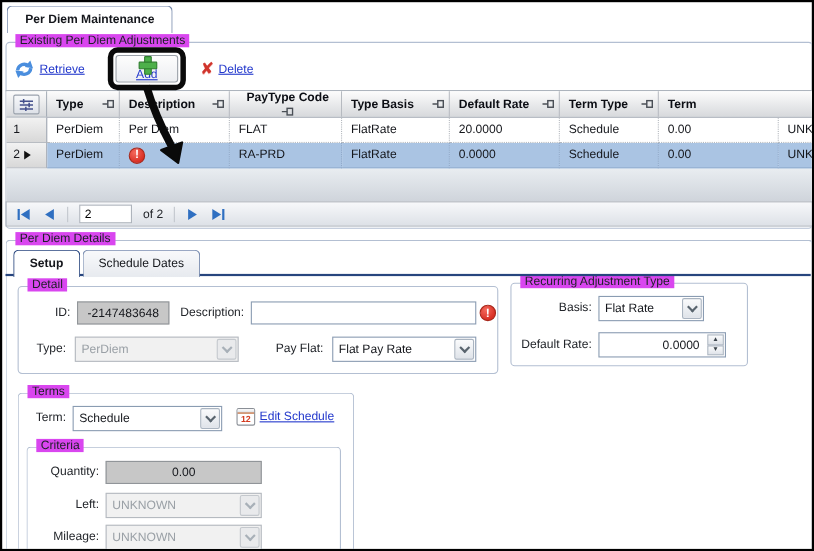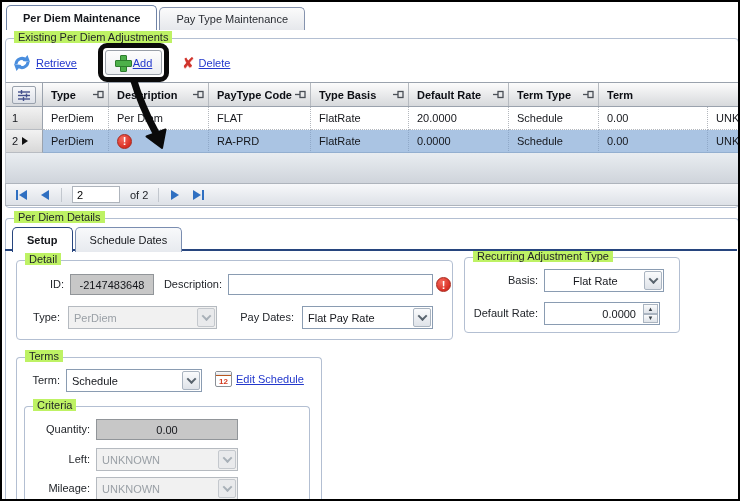--- a/index.html
+++ b/index.html
@@ -9,34 +9,34 @@
 
   
   .main-tabstrip { position:absolute; left:4px; top:3px; height:25px; display:flex; }
   .mtab { height:25px; padding:0 16px; display:flex; align-items:center; border:1px solid #8593ae; border-bottom:none;
           border-radius:5px 5px 0 0; background:linear-gradient(#fbfbfb,#e6e8ec); position:relative; }
   .mtab.active { background:#fff; font-weight:bold; z-index:2; border-color:#6f83a6; }
   .mtab.inactive { margin-left:2px; height:23px; align-self:flex-end; color:#2a2d33; }
 
   
   .groupbox { position:absolute; border:1px solid #b3bfd2; border-radius:4px; background:transparent; }
-  .groupbox > .gb-label { position:absolute; top:-8px; left:8px; background:#bef264; padding:0 4px; white-space:nowrap; color:#1d2026; }
+  .groupbox > .gb-label { position:absolute; top:-8px; left:8px; background:#d946ef; padding:0 4px; white-space:nowrap; color:#1d2026; }
 
   
   .link { color:#2338cc; text-decoration:underline; cursor:pointer; white-space:nowrap; }
   .tool { position:absolute; display:flex; align-items:center; gap:4px; }
   .xglyph { color:#d0342c; font-weight:bold; font-size:15px; line-height:1; text-shadow:0 1px 0 #f4b9b3; }
   .plus-icon { position:relative; width:15px; height:15px; }
   .plus-icon:before, .plus-icon:after { content:""; position:absolute; background:#4db04a; border:1px solid #2e7d2e; border-radius:1px; }
   .plus-icon:before { left:5px; top:0; width:5px; height:15px; }
   .plus-icon:after { left:0; top:5px; width:15px; height:5px; }
 
   .annot-rect { position:absolute; left:96px; top:41px; width:71px; height:39px; border:5px solid #0a0a0a; border-radius:9px; background:transparent; z-index:6; }
   .add-btn { position:absolute; left:2px; top:2px; right:2px; bottom:2px; border:1px solid #9aa0a8; border-radius:3px;
-             background:linear-gradient(#fdfdfd,#eceef1); display:flex; align-items:center; justify-content:center; gap:3px; }
+             background:linear-gradient(#fdfdfd,#eceef1); display:flex; align-items:center; justify-content:center; gap:3px;flex-direction:column; }
 
   
   .grid { position:absolute; left:3px; top:80px; width:734px; height:101px; border-top:1px solid #9aa2ad; border-left:1px solid #c2c8d0; background:#fff; }
   .g-row { display:flex; width:100%; }
   .g-head { height:24px; background:linear-gradient(#fcfcfc,#d7d9dc); border-bottom:1px solid #9aa2ad; }
   .g-hcell { display:flex; align-items:center; justify-content:space-between; padding:0 4px 0 8px; font-weight:bold; color:#0c0e14;
              border-right:1px solid #b6bac0; background:linear-gradient(#fcfcfc,#d7d9dc); }
   .g-hsel { display:flex; align-items:center; justify-content:center; border-right:1px solid #9aa2ad; }
   .chooser-btn { width:24px; height:18px; border:1px solid #9aa2ad; border-radius:2px; background:linear-gradient(#f8f9fb,#dde1e8);
                  display:flex; align-items:center; justify-content:center; }
@@ -101,23 +101,20 @@
 </style>
 </head>
 <body>
 
 <div class="screen">
 
   <div class="main-tabstrip">
     <div class="mtab active">
       <span>Per Diem Maintenance</span>
     </div>
-    <div class="mtab inactive">
-      <span>Pay Type Maintenance</span>
-    </div>
   </div>
 
   <div class="groupbox" style="left:3px; top:36px; width:734px; height:170px;">
     <span class="gb-label">Existing Per Diem Adjustments</span>
   </div>
 
   <div class="tool" style="left:10px; top:51px;">
     <svg class="icon-svg" width="20" height="20" viewBox="0 0 20 20">
       <path d="M4,11 a6,6 0 0 1 10,-4" fill="none" stroke="#4a8ede" stroke-width="3"></path>
       <polygon points="15.5,2 18,9 10.5,8" fill="#4a8ede"></polygon>
@@ -162,21 +159,21 @@
             <rect x="5" y="1.5" width="5" height="6" fill="none" stroke="#4a4f56" stroke-width="1.3"></rect>
           </svg>
       </div>
       <div class="g-hcell" style="width:100px;">
         <span>Description</span>
         <svg class="icon-svg" width="11" height="9" viewBox="0 0 11 9">
             <line x1="0" y1="4.5" x2="5" y2="4.5" stroke="#4a4f56" stroke-width="1.3"></line>
             <rect x="5" y="1.5" width="5" height="6" fill="none" stroke="#4a4f56" stroke-width="1.3"></rect>
           </svg>
       </div>
-      <div class="g-hcell" style="width:102px;">
+      <div class="g-hcell" style="width:102px;flex-direction:column;">
         <span>PayType Code</span>
         <svg class="icon-svg" width="11" height="9" viewBox="0 0 11 9">
             <line x1="0" y1="4.5" x2="5" y2="4.5" stroke="#4a4f56" stroke-width="1.3"></line>
             <rect x="5" y="1.5" width="5" height="6" fill="none" stroke="#4a4f56" stroke-width="1.3"></rect>
           </svg>
       </div>
       <div class="g-hcell" style="width:98px;">
         <span>Type Basis</span>
         <svg class="icon-svg" width="11" height="9" viewBox="0 0 11 9">
             <line x1="0" y1="4.5" x2="5" y2="4.5" stroke="#4a4f56" stroke-width="1.3"></line>
@@ -312,33 +309,33 @@
   <input class="textbox" style="left: 226px; top: 272px; width: 205px; height: 21px;" value="">
   <span class="err-icon" style="left:434px; top:275px;">!</span>
 
   <span class="flabel" style="left:22px; top:309px; width:36px;">Type:</span>
   <div class="combo disabled" style="left:66px; top:304px; width:149px; height:23px;">
     <span class="cval">PerDiem</span>
     <span class="cbtn">
         <span class="chev"></span>
       </span>
   </div>
-  <span class="flabel" style="left:238px; top:309px; width:54px;">Pay Dates:</span>
+  <span class="flabel" style="left:238px; top:309px; width:54px;">Pay Flat:</span>
   <div class="combo" style="left:300px; top:304px; width:131px; height:23px;">
     <span class="cval">Flat Pay Rate</span>
     <span class="cbtn">
         <span class="chev"></span>
       </span>
   </div>
 
   <div class="groupbox" style="left:462px; top:255px; width:216px; height:76px;">
     <span class="gb-label">Recurring Adjustment Type</span>
   </div>
   <span class="flabel" style="left:470px; top:272px; width:66px;">Basis:</span>
-  <div class="combo" style="left:542px; top:267px; width:120px; height:23px;padding-left:23px;">
+  <div class="combo" style="left:542px; top:267px; width:96px; height:23px;">
     <span class="cval">Flat Rate</span>
     <span class="cbtn">
         <span class="chev"></span>
       </span>
   </div>
   <span class="flabel" style="left:466px; top:305px; width:70px;">Default Rate:</span>
   <div class="spin" style="left:542px; top:300px; width:116px; height:23px;">
     <span class="sval">0.0000</span>
     <span class="sbtns">
       <span class="sbtn">▲</span>

